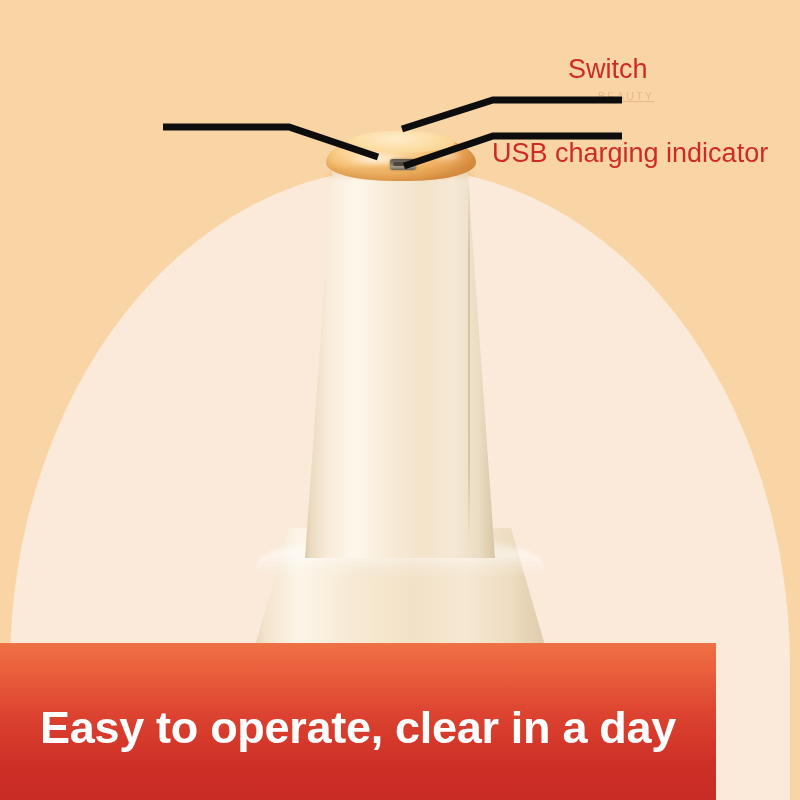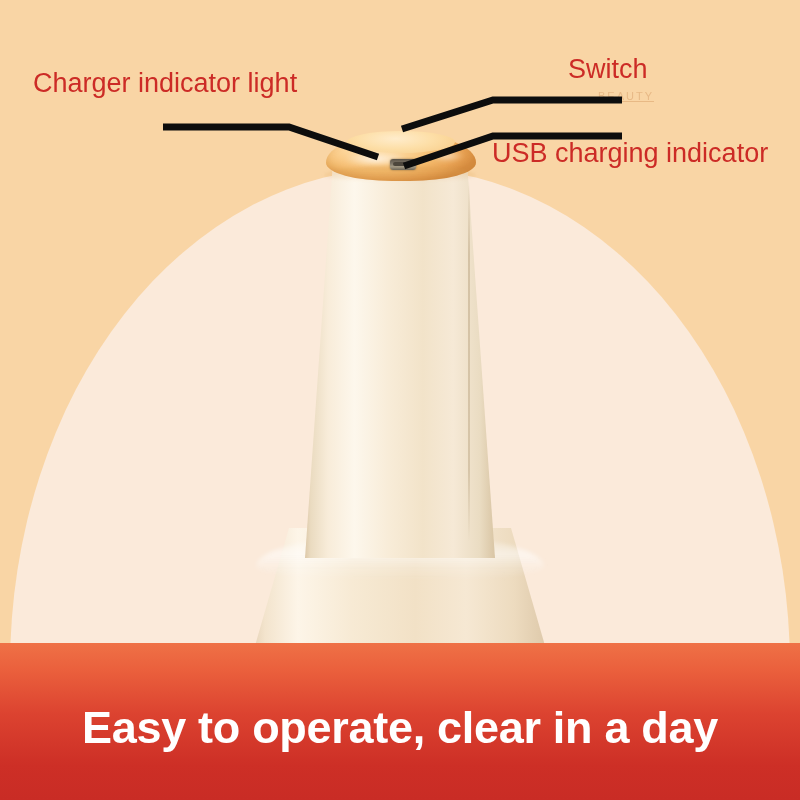--- a/index.html
+++ b/index.html
@@ -37,21 +37,21 @@
     height: 960px;
     border-radius: 50% 50% 0 0 / 52% 52% 0 0;
     background: #fbeada;
   }
 
   
   .banner {
     position: absolute;
     left: 0;
     top: 643px;
-    width: 800px;
+    width: 716px;
     height: 157px;
     background: linear-gradient(to bottom, #ef7146 0%, #ea5f3c 18%, #dc4330 45%, #cd2f26 78%, #c92c25 100%);
     display: flex;
     align-items: center;
     justify-content: center;
   }
   .banner-text {
     color: #ffffff;
     font-size: 45px;
     font-weight: bold;
@@ -272,21 +272,20 @@
 
   <svg class="leaders" viewBox="0 0 800 800">
 
     <path d="M 163 127 L 289 127 L 378 157" stroke="#0d0d0d" stroke-width="7" fill="none" stroke-linecap="butt" stroke-linejoin="miter"></path>
 
     <path d="M 402 129 L 493 100 L 622 100" stroke="#0d0d0d" stroke-width="7" fill="none" stroke-linecap="butt" stroke-linejoin="miter"></path>
 
     <path d="M 404 166 L 493 136 L 622 136" stroke="#0d0d0d" stroke-width="7" fill="none" stroke-linecap="butt" stroke-linejoin="miter"></path>
   </svg>
 
-  <div class="label label-charger">Charger indicator light</div>
 
   <div class="label label-switch">Switch</div>
 
   <div class="label label-usb">USB charging indicator</div>
 
   <div class="banner">
     <div class="banner-text">Easy to operate, clear in a day</div>
   </div>
 
 </div>

